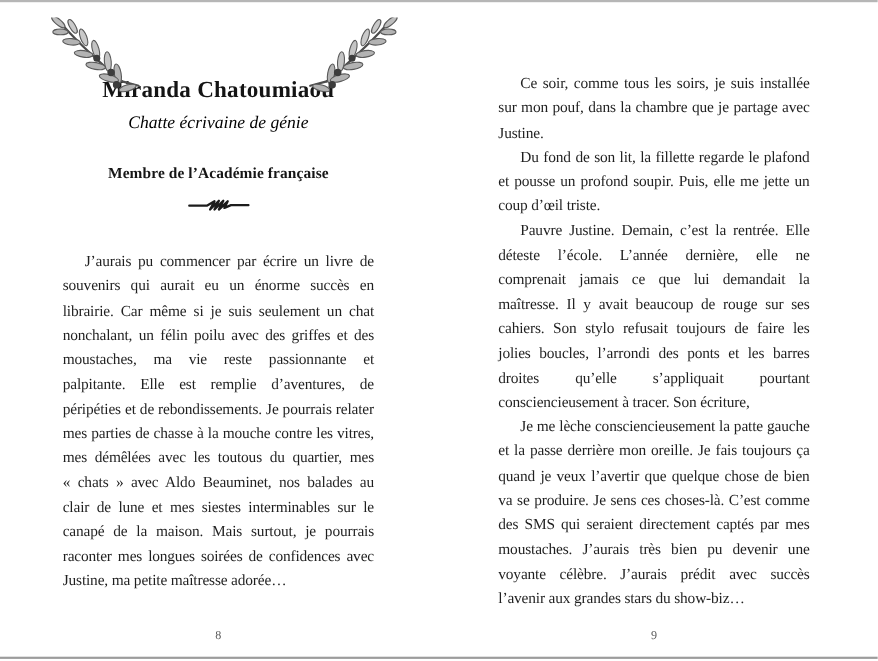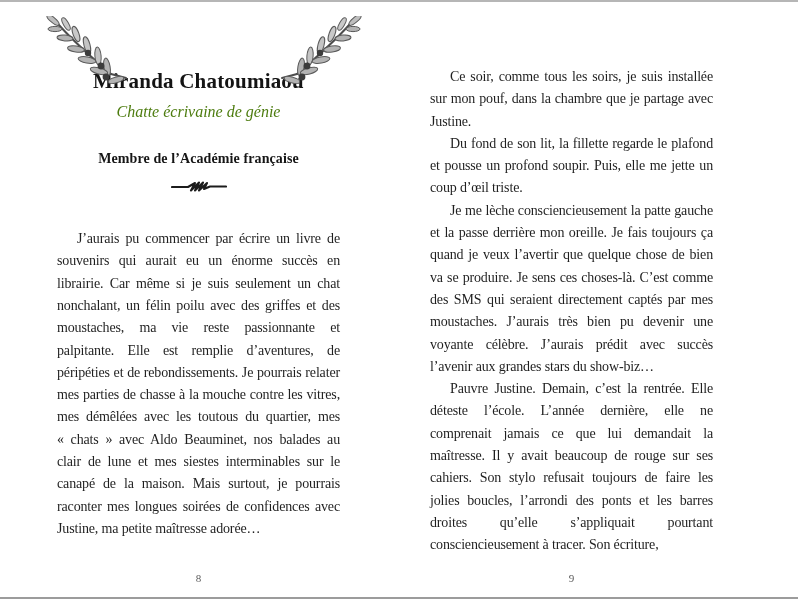--- a/index.html
+++ b/index.html
@@ -7,28 +7,28 @@
     width:798px;height:601px;position:relative;background:#ffffff;
     font-family:"Liberation Serif","DejaVu Serif",serif;
     color:#1f1f1f;overflow:hidden;
   }
   .rule{position:absolute;left:0;width:798px;}
   .rule-top{top:0;height:2px;background:#b6b6b6;}
   .rule-bottom{top:597px;height:2px;background:#9c9c9c;}
 
   .page{position:absolute;top:0;width:283px;height:601px;}
   .page-left{left:57px;}
-  .page-right{left:430px;}
+  .page-right{left:453px;}
 
   .book-header{position:relative;padding-top:70px;text-align:center;}
   .title{
     font-size:21px;font-weight:bold;color:#141414;letter-spacing:.2px;line-height:1.1;
   }
   .subtitle{
-    font-size:16px;font-style:italic;color:#4d7c0f;margin-top:10px;line-height:1.1;
+    font-size:16px;font-style:italic;color:#000000;margin-top:10px;line-height:1.1;
   }
   .affiliation{
     font-size:14px;font-weight:bold;color:#161616;margin-top:30px;line-height:1.1;letter-spacing:.1px;
   }
   .ornament{position:absolute;width:90px;height:90px;top:16px;}
   .ornament-left{left:-19px;}
   .ornament-right{left:223px;transform:scaleX(-1);}
   .divider{margin:14px auto 0 auto;display:block;width:56px;height:13px;}
 
   .body-text{
@@ -118,18 +118,18 @@
     <p>J’aurais pu commencer par écrire un livre de souvenirs qui aurait eu un énorme succès en librairie. Car même si je suis seulement un chat nonchalant, un félin poilu avec des griffes et des moustaches, ma vie reste passionnante et palpitante. Elle est remplie d’aventures, de péripéties et de rebondissements. Je pourrais relater mes parties de chasse à la mouche contre les vitres, mes démêlées avec les toutous du quartier, mes «&nbsp;chats&nbsp;» avec Aldo Beauminet, nos balades au clair de lune et mes siestes interminables sur le canapé de la maison. Mais surtout, je pourrais raconter mes longues soirées de confidences avec Justine, ma petite maîtresse adorée…</p>
   </div>
 
   <div class="folio">8</div>
 </div>
 
 <div class="page page-right">
   <div class="body-text">
     <p>Ce soir, comme tous les soirs, je suis installée sur mon pouf, dans la chambre que je partage avec Justine.</p>
     <p>Du fond de son lit, la fillette regarde le plafond et pousse un profond soupir. Puis, elle me jette un coup d’œil triste.</p>
+    <p>Pauvre Justine. Demain, c’est la rentrée. Elle déteste l’école. L’année dernière, elle ne comprenait jamais ce que lui demandait la maîtresse. Il y avait beaucoup de rouge sur ses cahiers. Son stylo refusait toujours de faire les jolies boucles, l’arrondi des ponts et les barres droites qu’elle s’appliquait pourtant consciencieusement à tracer. Son écriture,</p>
     <p>Je me lèche consciencieusement la patte gauche et la passe derrière mon oreille. Je fais toujours ça quand je veux l’avertir que quelque chose de bien va se produire. Je sens ces choses-là. C’est comme des SMS qui seraient directement captés par mes moustaches. J’aurais très bien pu devenir une voyante célèbre. J’aurais prédit avec succès l’avenir aux grandes stars du show-biz…</p>
-    <p>Pauvre Justine. Demain, c’est la rentrée. Elle déteste l’école. L’année dernière, elle ne comprenait jamais ce que lui demandait la maîtresse. Il y avait beaucoup de rouge sur ses cahiers. Son stylo refusait toujours de faire les jolies boucles, l’arrondi des ponts et les barres droites qu’elle s’appliquait pourtant consciencieusement à tracer. Son écriture,</p>
   </div>
 
   <div class="folio">9</div>
 </div>
 
 </body></html>

